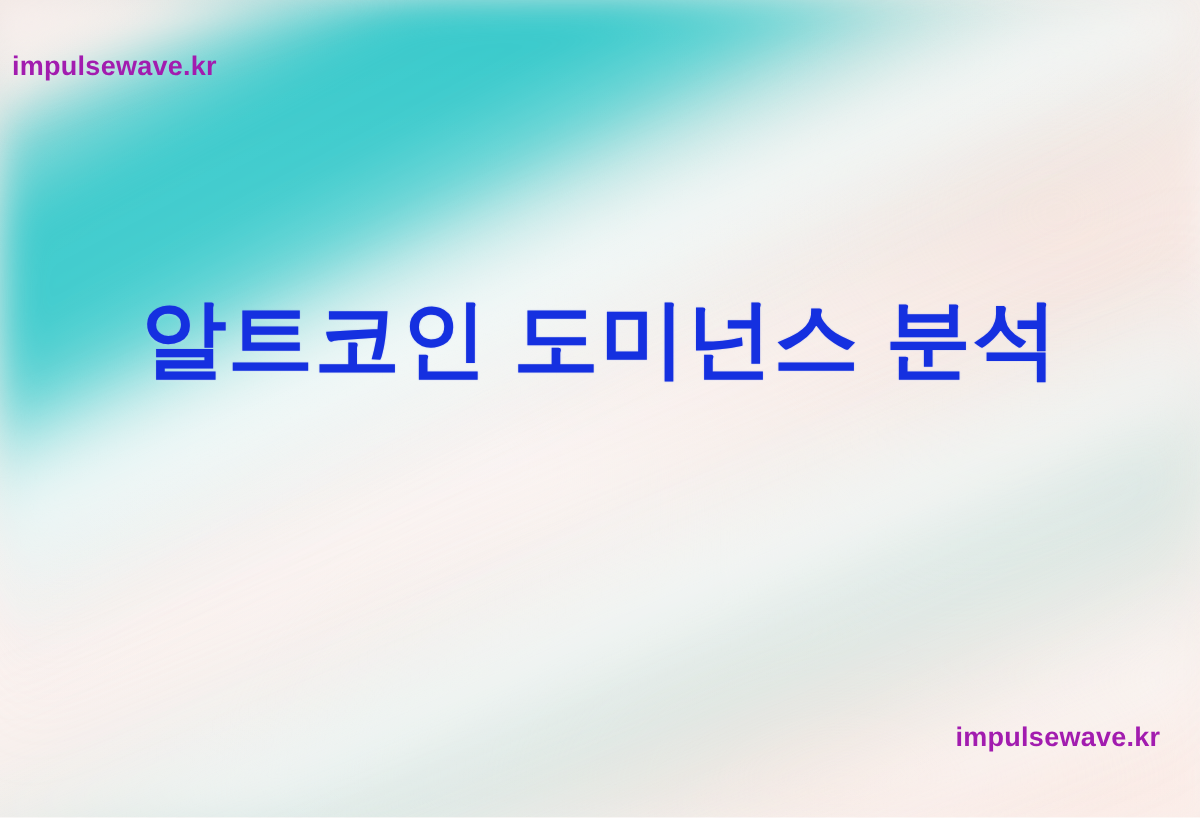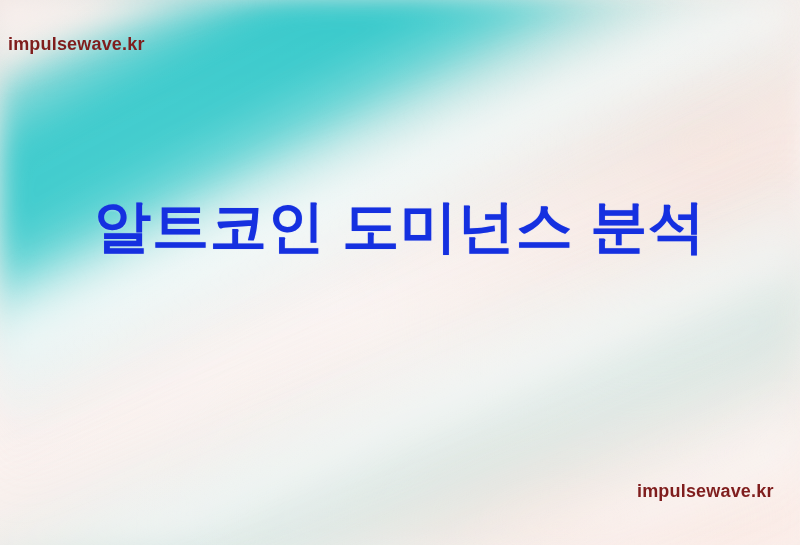--- a/index.html
+++ b/index.html
@@ -178,21 +178,21 @@
 
   #title-line-2 {
     top: 294px;
     font-size: 50px;
     letter-spacing: 0.02em;
   }
 
   
   .watermark {
     position: absolute;
-    color: #7f1d1d;
+    color: #a21caf;
     font-size: 18px;
     font-weight: 700;
     letter-spacing: 0.01em;
     white-space: nowrap;
     font-family: "Liberation Sans", "DejaVu Sans", sans-serif;
     z-index: 6;
   }
 
   #watermark-top-left {
     left: 8px;

